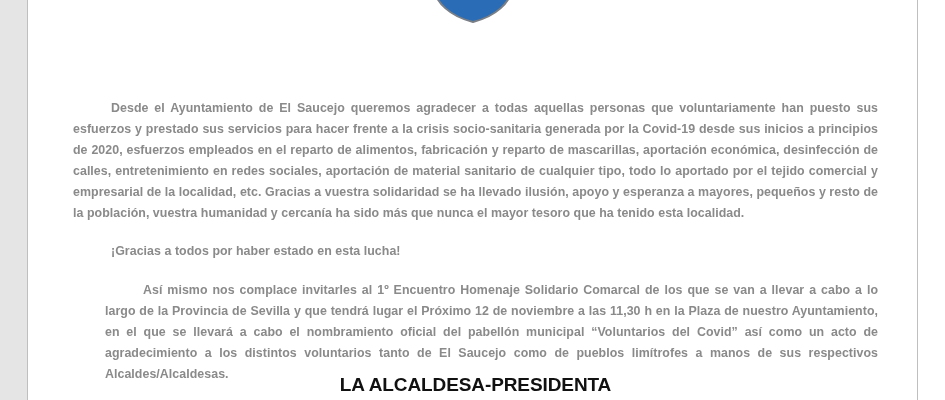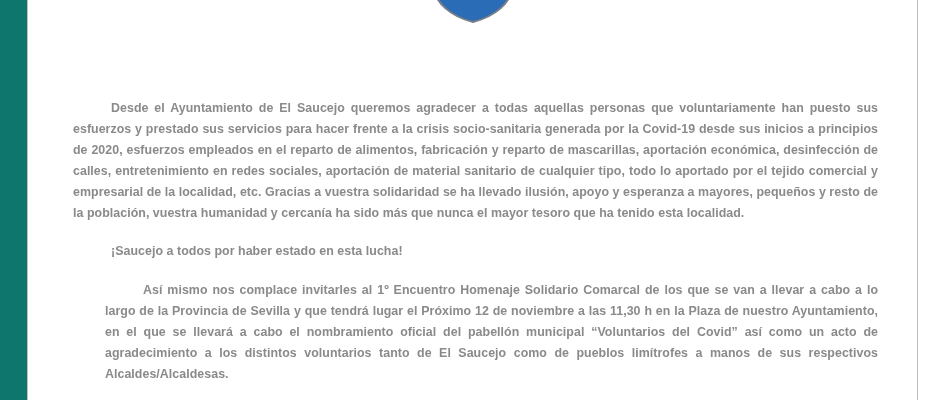--- a/index.html
+++ b/index.html
@@ -12,21 +12,21 @@
     height: 400px;
     overflow: hidden;
     font-family: "Liberation Sans", sans-serif;
   }
 
   
   #page-viewport {
     position: relative;
     width: 917px;
     height: 400px;
-    background: #0f766e;
+    background: #e5e5e5;
   }
 
   
   .page-edge {
     position: absolute;
     top: 0;
     bottom: 0;
     width: 1px;
     background: #bfbfbf;
   }
@@ -133,22 +133,23 @@
             <rect x="44.8" y="42" width="2.4" height="12" rx="1"></rect>
             <path d="M41 46 h10 v2.2 h-10 Z"></path>
           </g>
         </svg>
       </div>
     </div>
 
     <div id="doc-body">
       <p class="para indent">Desde el Ayuntamiento de El Saucejo queremos agradecer a todas aquellas personas que voluntariamente han puesto  sus esfuerzos y prestado sus servicios para hacer frente a la crisis socio-sanitaria generada por la Covid-19 desde sus inicios a principios de 2020, esfuerzos empleados en el reparto de alimentos,   fabricación y reparto de mascarillas, aportación económica,   desinfección de calles, entretenimiento en redes sociales,  aportación de material sanitario de cualquier tipo, todo lo aportado por  el tejido comercial y empresarial de la localidad, etc. Gracias a vuestra solidaridad se ha llevado ilusión, apoyo y esperanza a mayores, pequeños y resto de la población, vuestra humanidad y cercanía ha sido más que nunca el mayor tesoro que ha tenido esta localidad.</p>
 
-      <p class="para indent gap-1 last-line-left">¡Saucejo a todos por haber estado en esta lucha!</p>
+      <p class="para indent gap-1 last-line-left">¡Gracias a todos por haber estado en esta lucha!</p>
 
       <p class="para indent gap-2">Así mismo nos complace invitarles al 1º Encuentro Homenaje Solidario Comarcal de los que se van a llevar a cabo a lo largo de la Provincia de Sevilla y que tendrá lugar el Próximo 12 de noviembre a las 11,30 h en la Plaza de nuestro Ayuntamiento, en el que se llevará a cabo el nombramiento oficial del pabellón municipal “Voluntarios del Covid” así como un acto de agradecimiento a los distintos voluntarios tanto de El Saucejo como de pueblos limítrofes a manos de sus respectivos Alcaldes/Alcaldesas.</p>
 
       <p class="para indent gap-3 last-line-left">Sin nada más, reciba un cordial saludo.</p>
     </div>
 
+    <div id="closing-heading">LA ALCALDESA-PRESIDENTA</div>
 
   </div>
 </div>
 
 </body></html>

